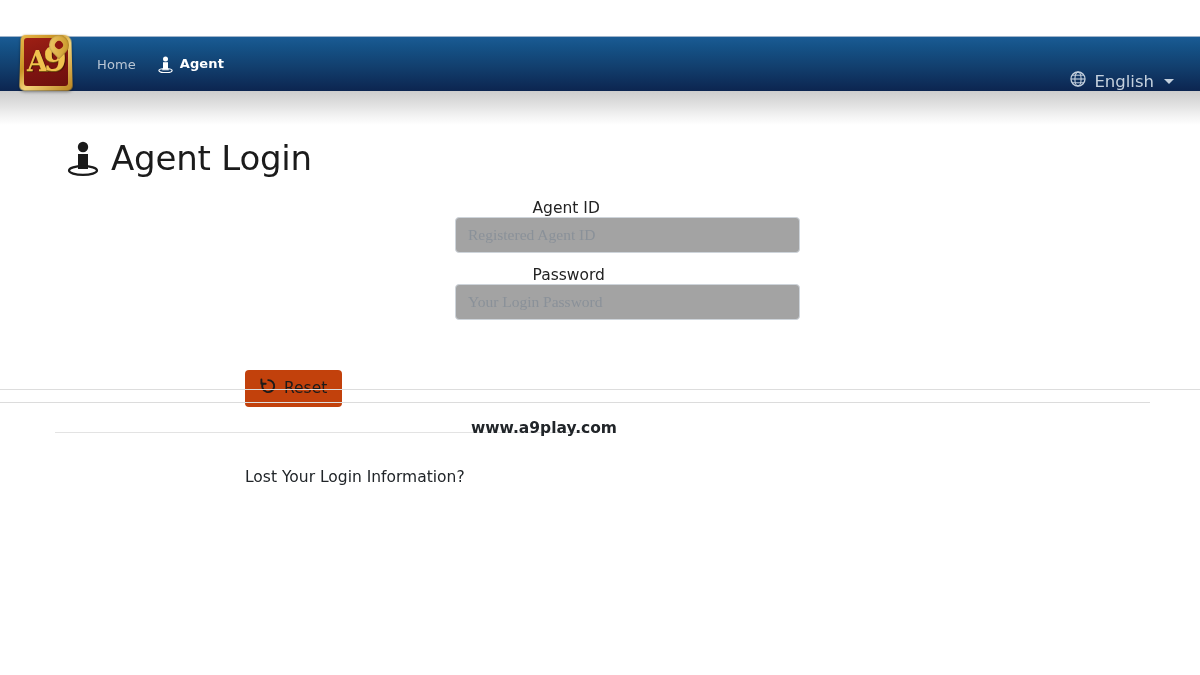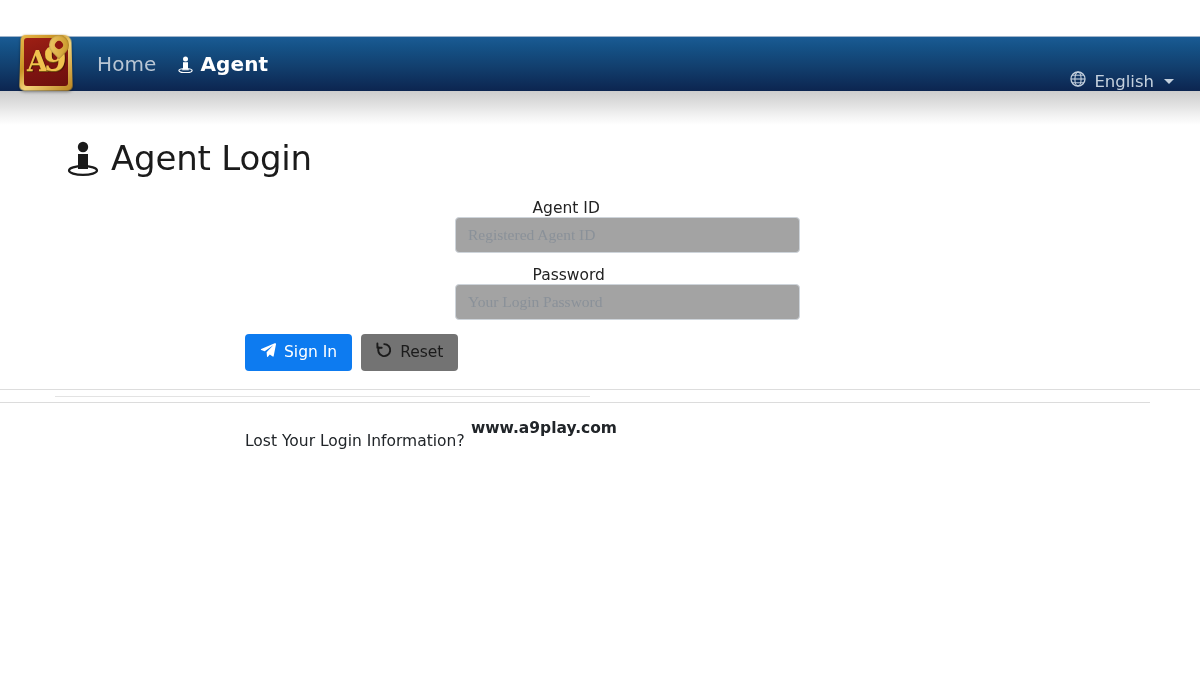--- a/index.html
+++ b/index.html
@@ -90,25 +90,25 @@
     content: "";
     position: absolute;
     left: 6px; top: 6px;
     width: 8px; height: 8px;
     border-radius: 50%;
     background: #8d1710;
   }
 
   .nav-link {
     color: #b9c6d4;
-    font-size: 20px;
+    font-size: 13px;
     text-decoration: none;
     padding: 6px 11px;
     display: inline-flex;
-    align-items: center;
+    align-items: flex-start;
     gap: 7px;
     white-space: nowrap;
     letter-spacing: .1px;
   }
   .nav-link.active {
     color: #ffffff;
     font-weight: bold;
   }
   .nav-link .nicon { display: inline-flex; align-items: center; }
 
@@ -197,21 +197,21 @@
     font-size: 15.5px;
     font-family: "DejaVu Sans", "Liberation Sans", sans-serif;
     padding: 8px 15px 9px;
     display: inline-flex;
     align-items: center;
     gap: 8px;
     cursor: pointer;
     line-height: 1.1;
   }
   .btn-primary { background: #0d7bf0; color: #fff; }
-  .btn-warning { background: #737373; color: #1b1b1b; }
+  .btn-warning { background: #c2410c; color: #1b1b1b; margin-top: 36px; }
 
   .divider {
     width: 535px;
     height: 1px;
     background: #e3e3e3;
     margin: 25px 0 0 0;
   }
   .lost-wrap {
     margin-left: 190px;
     margin-top: 34px;
@@ -322,28 +322,20 @@
       <label class="form-label">Agent ID</label>
       <input class="form-input" type="text" placeholder="Registered Agent ID" style="">
     </div>
 
     <div class="form-row">
       <label class="form-label">Password</label>
       <input class="form-input" type="text" placeholder="Your Login Password" style="">
     </div>
 
     <div class="btn-row">
-      <button class="btn btn-primary">
-        <span>
-          <svg width="16" height="16" viewBox="0 0 16 16" aria-hidden="true">
-            <path d="M15.3 1.1 1.2 7.0c-.5.2-.5.7 0 .9l3.5 1.3 8.5-6-6.6 7.0.4 4.3c.1.5.6.6.9.2l1.9-2.3 2.9 2.1c.4.3.9.1 1-.4l2.3-11.9c.1-.6-.4-1-.7-.9z" fill="#ffffff"></path>
-          </svg>
-        </span>
-        <span>Sign In</span>
-      </button>
 
       <button class="btn btn-warning">
         <span>
           <svg width="16" height="16" viewBox="0 0 16 16" aria-hidden="true">
             <path d="M8.2 2.1a6 6 0 1 1-5.4 3.4" fill="none" stroke="#1b1b1b" stroke-width="1.9" stroke-linecap="round"></path>
             <path d="M1.4 1.5v4.3h4.3" fill="none" stroke="#1b1b1b" stroke-width="1.9" stroke-linecap="round" stroke-linejoin="round"></path>
           </svg>
         </span>
         <span>Reset</span>
       </button>

